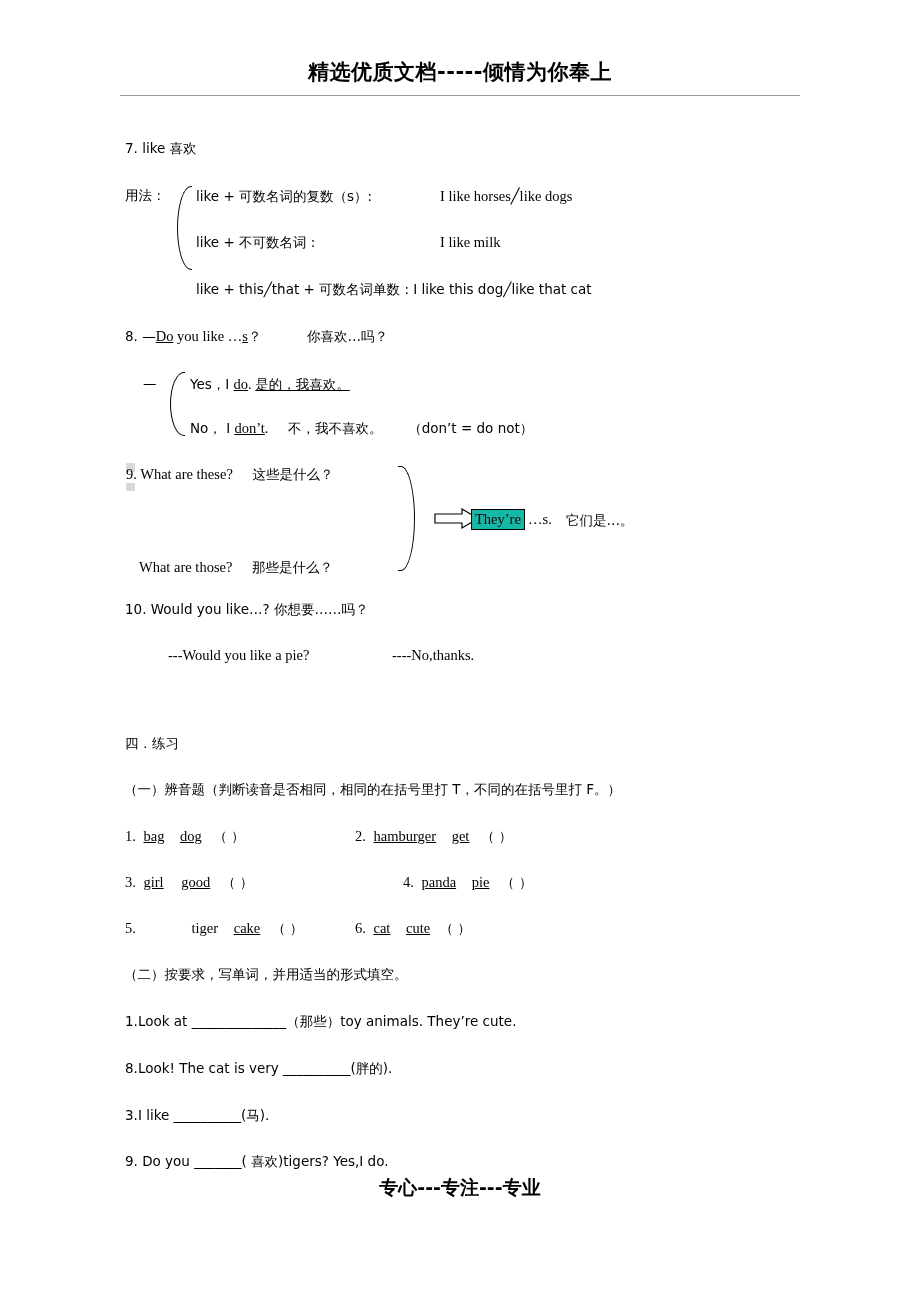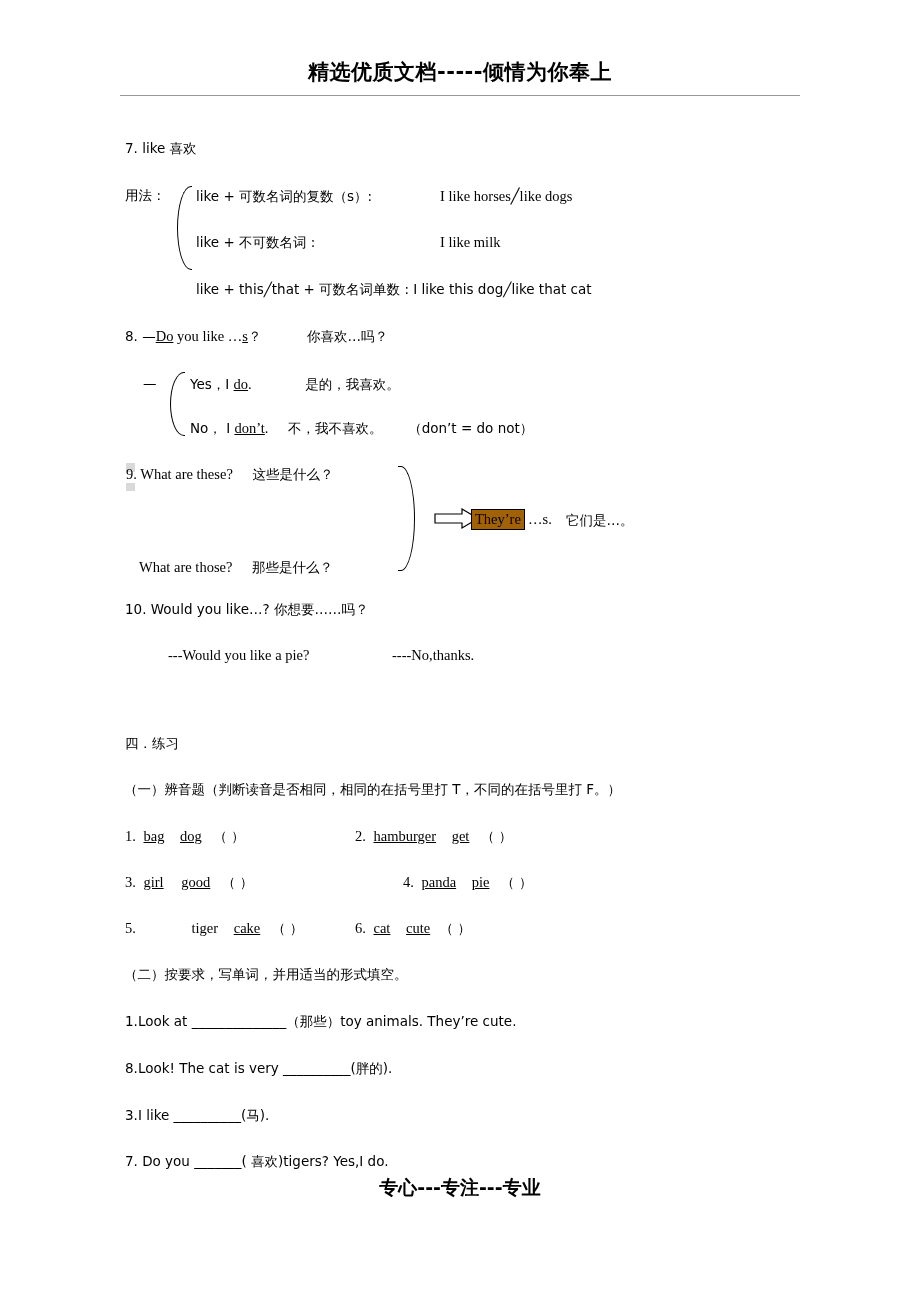--- a/index.html
+++ b/index.html
@@ -52,21 +52,21 @@
     border-bottom:1.4px solid #000;
     border-left:none;
     border-radius:0 14px 14px 0 / 0 50% 50% 0;
   }
   .boxed {
     position:absolute;
     border:1.1px solid #000;
     padding:1px 3px;
     font-size:14.5px;
     font-family:"Liberation Serif", serif;
-    background:#a16207;
+    background:#14b8a6;
   }
   .arrow-svg { position:absolute; }
   .gray-mark {
     position:absolute; width:9px; height:9px; background:#d9d9d9;
   }
 </style>
 </head>
 <body>
 
 <div class="page">
@@ -90,21 +90,21 @@
   <div class="ln" style="left:125px; top:328px;">
     <span class="cjk">8. —</span><span class="serif u">Do</span><span class="serif"> you like …</span><span class="serif u">s</span><span class="cjk">？</span>
     <span class="cjk" style="margin-left:42px;">你喜欢…吗？</span>
   </div>
 
   <div class="ln cjk" style="left:143px; top:375px;">—</div>
   <div class="brace" style="left:170px; top:372px; width:14px; height:62px;"></div>
 
   <div class="ln" style="left:190px; top:376px;">
     <span class="cjk">Yes，I  </span><span class="serif u">do</span><span class="serif">.</span>
-    <span class="cjk" style="margin-left:50px;">是的，我喜欢。</span>
+    <span class="cjk" style="text-decoration:underline;">是的，我喜欢。</span>
   </div>
 
   <div class="ln" style="left:190px; top:420px;">
     <span class="cjk">No，  I   </span><span class="serif u">don’t</span><span class="serif">.</span>
     <span class="cjk" style="margin-left:16px;">不，我不喜欢。</span>
     <span class="cjk" style="margin-left:22px;">（don’t = do not）</span>
   </div>
 
   <div class="gray-mark" style="left:126px; top:463px; width:9px; height:9px;"></div>
   <div class="gray-mark" style="left:126px; top:483px; width:9px; height:8px;"></div>
@@ -174,17 +174,17 @@
     <span class="serif u" style="margin-left:4px;">cat</span>
     <span class="serif u" style="margin-left:12px;">cute</span>
     <span class="cjk" style="margin-left:6px;">（           ）</span>
   </div>
 
   <div class="ln cjk" style="left:124px; top:966px;">（二）按要求，写单词，并用适当的形式填空。</div>
 
   <div class="ln cjk" style="left:125px; top:1013px;">1.Look at   ______________（那些）toy animals. They’re cute.</div>
   <div class="ln cjk" style="left:125px; top:1060px;">8.Look! The cat is very __________(胖的).</div>
   <div class="ln cjk" style="left:125px; top:1107px;">3.I like __________(马).</div>
-  <div class="ln cjk" style="left:125px; top:1153px;">7. Do you _______( 喜欢)tigers? Yes,I do.</div>
+  <div class="ln cjk" style="left:125px; top:1153px;">9. Do you _______( 喜欢)tigers? Yes,I do.</div>
 
   <div class="ftr-title">专心---专注---专业</div>
 
 </div>
 
 </body></html>

